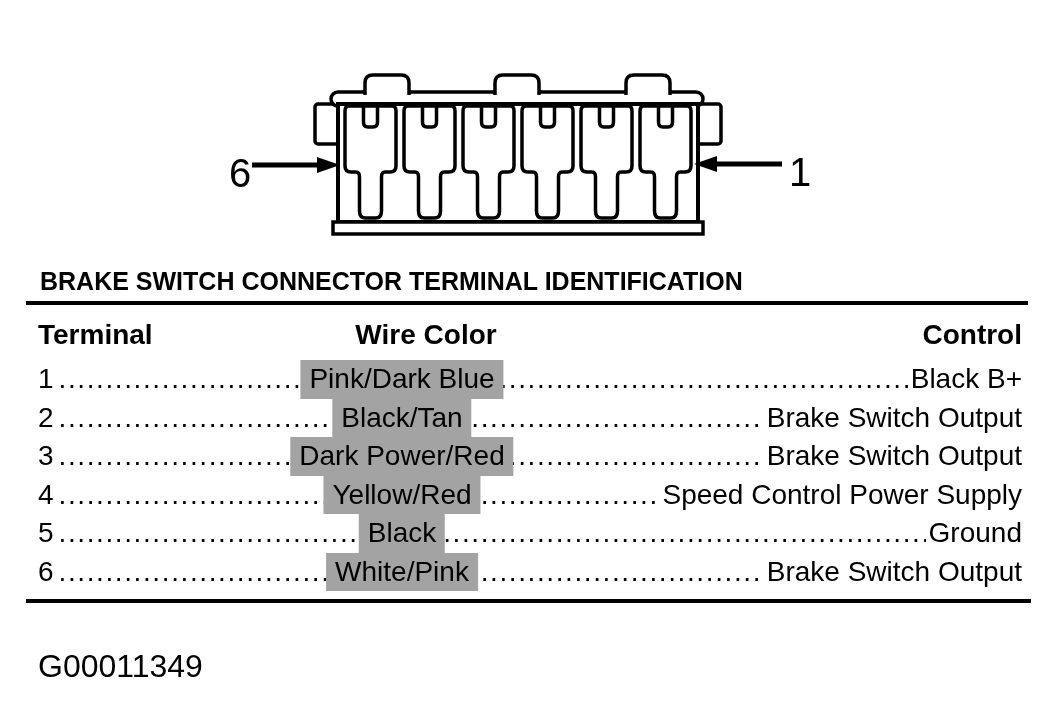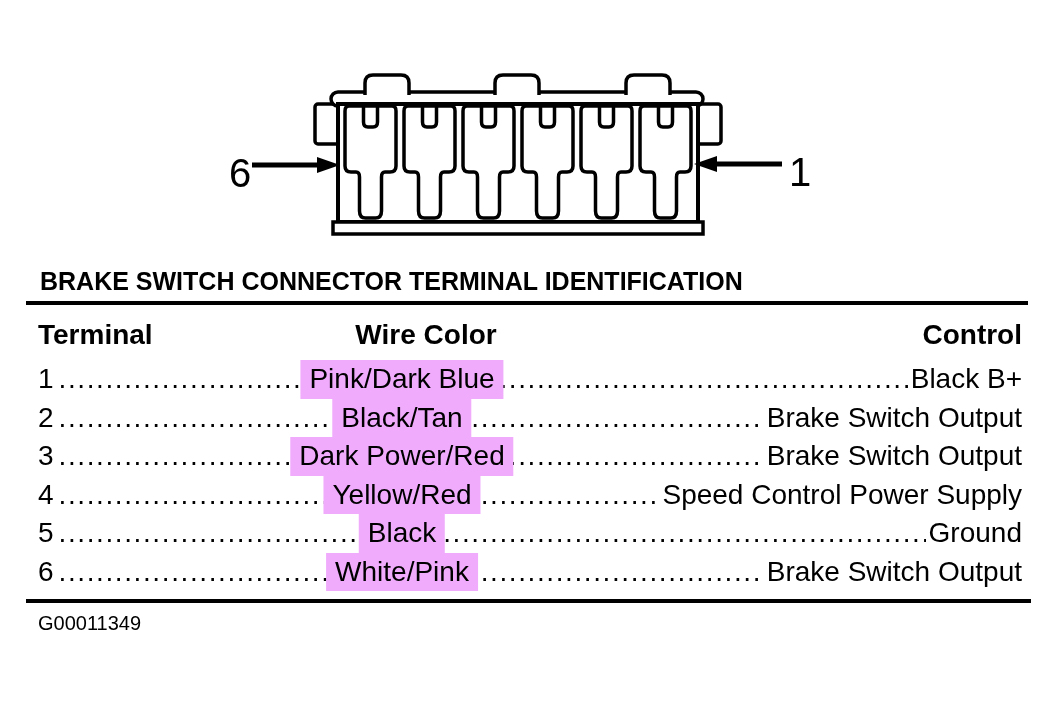--- a/index.html
+++ b/index.html
@@ -37,25 +37,25 @@
     height:38.5px; line-height:38.5px; white-space:nowrap;
   }
   .term { flex:0 0 auto; padding-right:5px; }
   .leader { flex:1 1 0; overflow:hidden; }
   .leader::after {
     letter-spacing:1.6px;
     content:"........................................................................................................................................................";
   }
   .wire {
     position:absolute; left:364px; top:0; transform:translateX(-50%);
-    background:#f0abfc; padding:0 9px;
+    background:#a3a3a3; padding:0 9px;
   }
   .func { flex:0 0 auto; padding-left:3px; }
 
-  .figure-id { position:absolute; top:613px; left:38px; font-size:20px; line-height:1;text-align:center; }
+  .figure-id { position:absolute; top:650px; left:38px; font-size:32px; line-height:1;text-align:center; }
 </style>
 </head>
 <body>
 
 <div class="page">
 
   <svg class="connector" width="1064" height="260" viewBox="0 0 1064 260">
 
     <rect class="ol" x="315" y="104" width="26" height="40" rx="3"></rect>
     <rect class="ol" x="696" y="104" width="25" height="40" rx="3"></rect>

